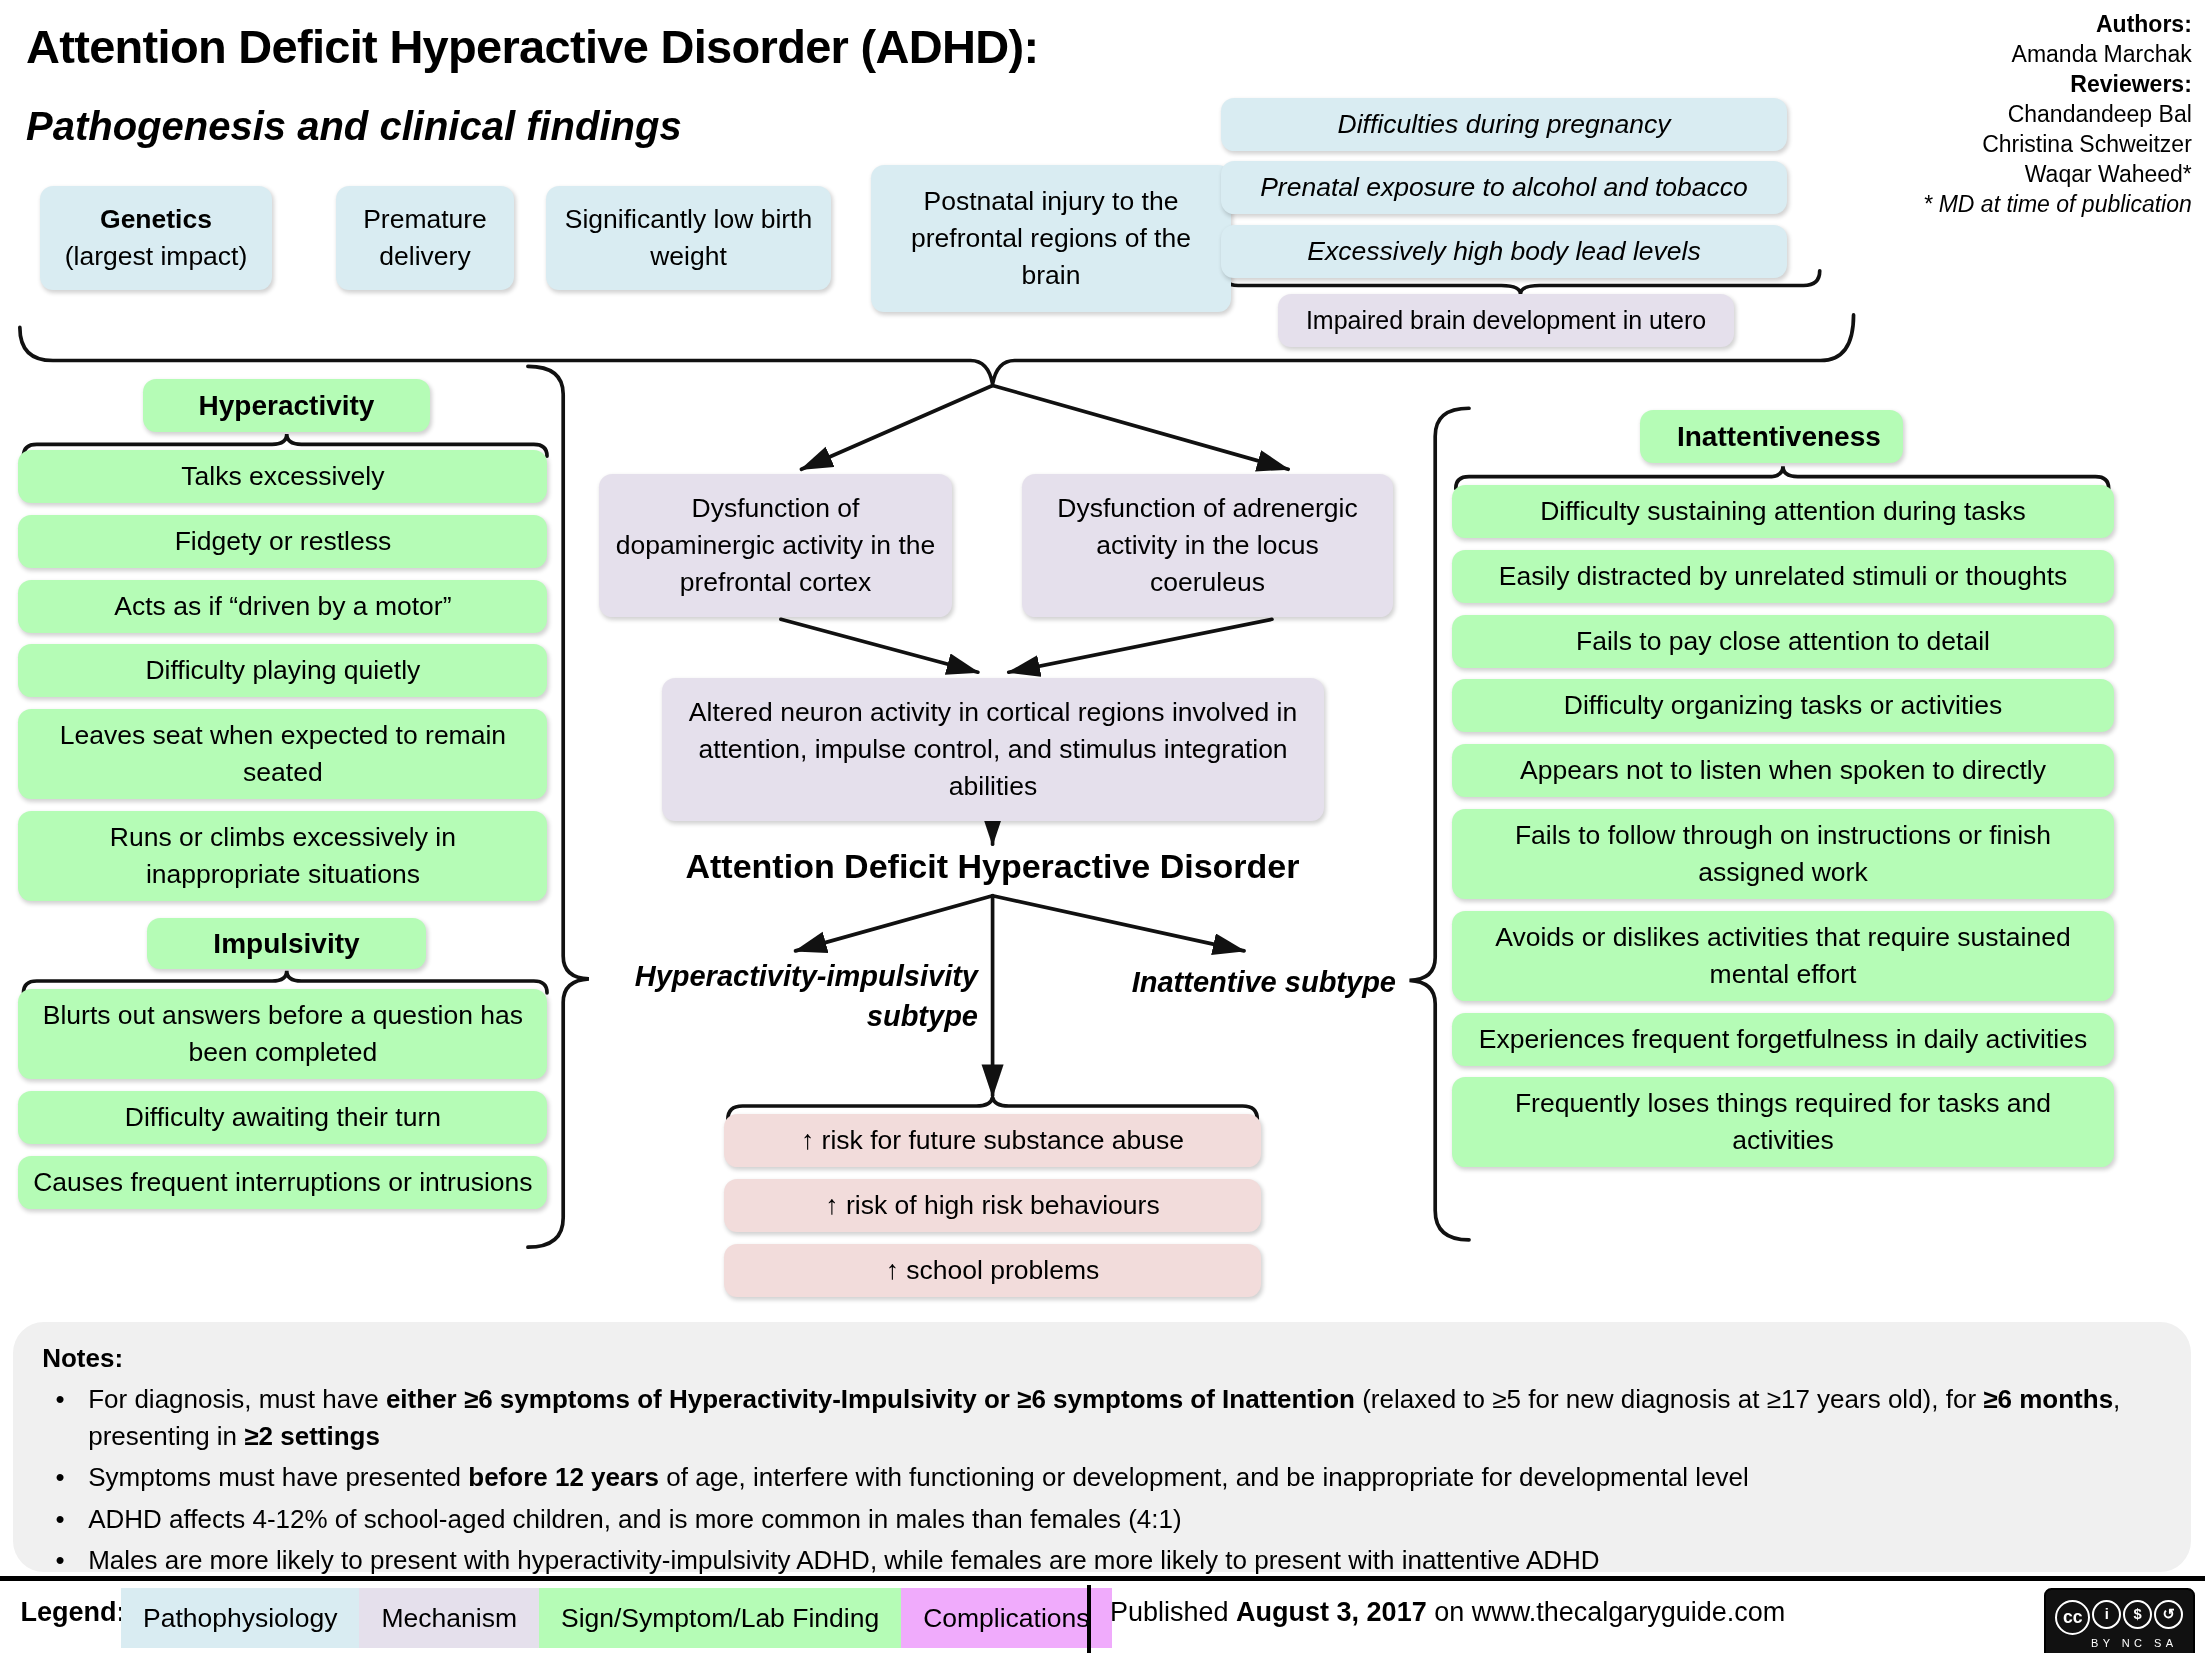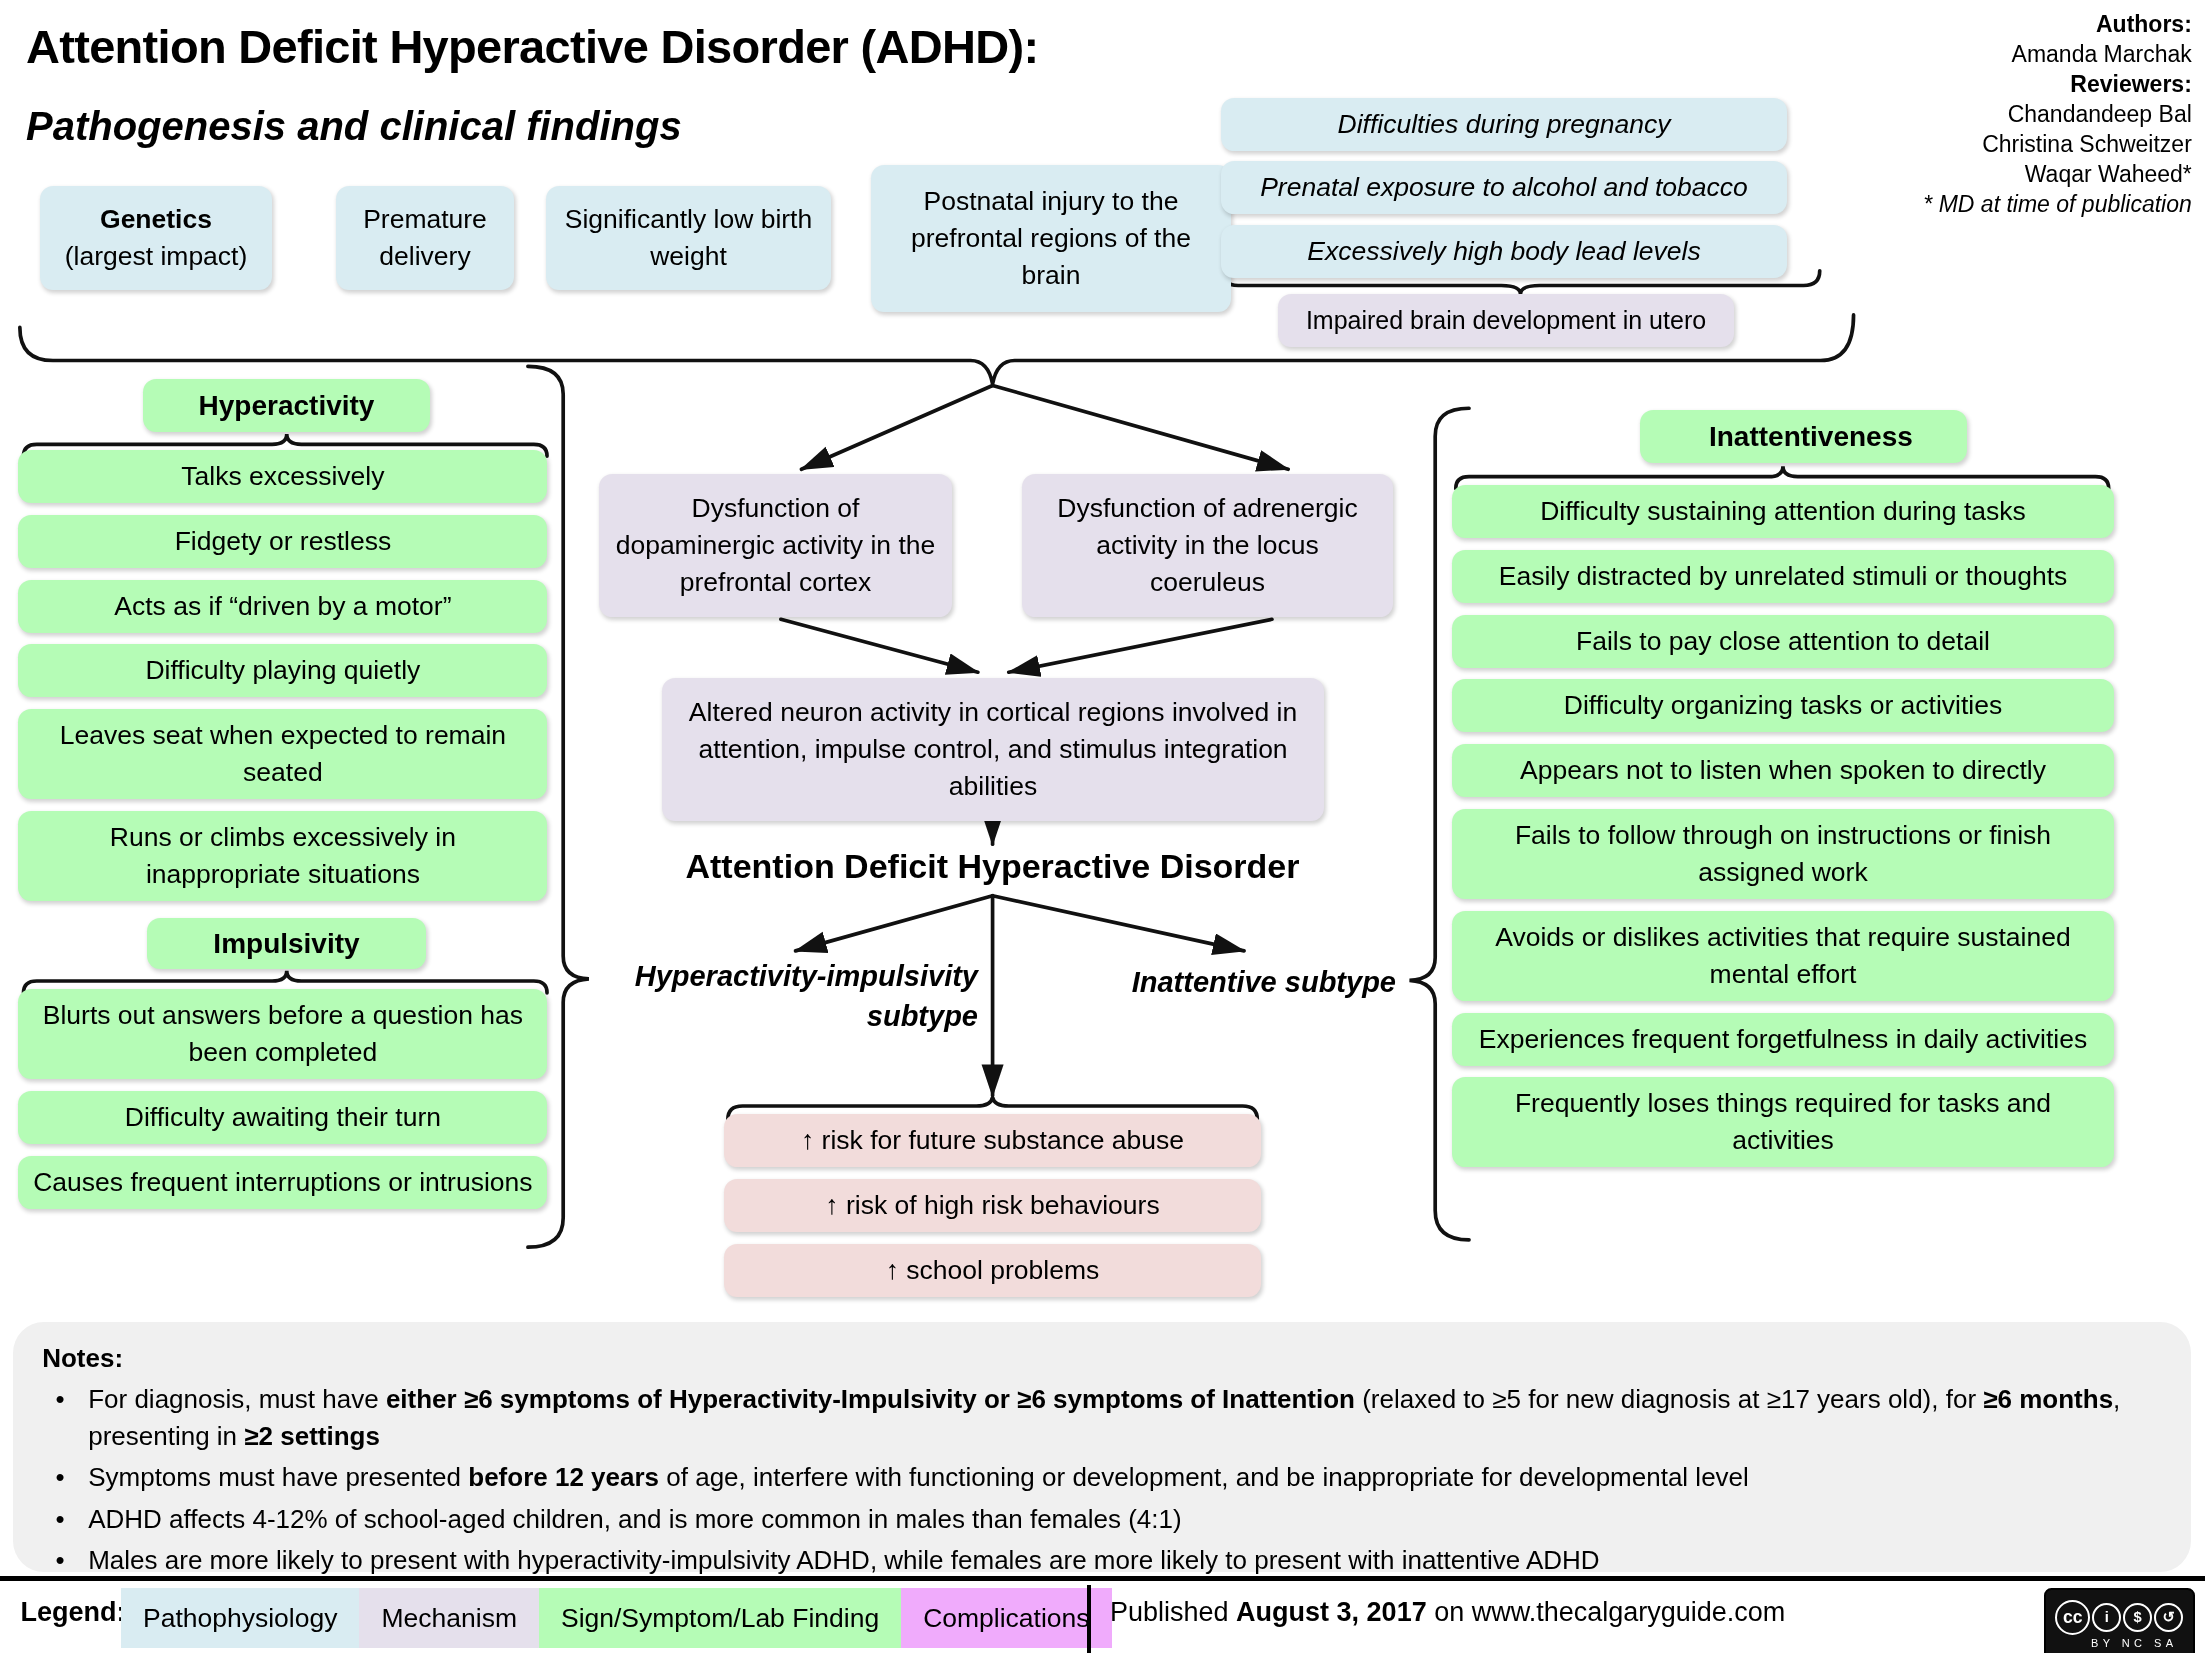--- a/index.html
+++ b/index.html
@@ -35,21 +35,21 @@
   #notes .note-row::before{content:"\2022";position:absolute;left:13.2px;}
   #legendbar{position:absolute;left:0;top:1576px;width:2205px;height:78px;border-top:5.1px solid #000;z-index:2;}
   #legend-label{position:absolute;left:20.6px;top:16px;font-size:27px;font-weight:bold;}
   #legend-items{position:absolute;left:121px;top:7.4px;display:flex;height:60px;}
   #legend-items > div{display:flex;align-items:center;justify-content:center;padding:0 22px;
        font-size:26.5px;height:60px;}
   #legend-divider{position:absolute;left:1087px;top:4.4px;width:3.7px;height:68px;background:#000;}
   #published{position:absolute;left:1110px;top:16px;font-size:27px;}
   #cc-badge{position:absolute;right:10.3px;top:7.4px;width:147px;height:68px;background:#111;border:2.2px solid #000;
        border-radius:7.4px;display:flex;flex-direction:column;align-items:center;justify-content:center;color:#fff;}
-  #cc-icons{display:flex;gap:2px;align-items:center;}
+  #cc-icons{display:flex;gap:2px;}
   #cc-icons > div{border:2.9px solid #fff;border-radius:50%;width:25px;height:25px;display:flex;align-items:center;
        justify-content:center;font-size:14.7px;font-weight:bold;line-height:1;}
   #cc-icons > div.big{width:31px;height:31px;font-size:17.6px;}
   #cc-caption{font-size:11px;letter-spacing:4.4px;margin-top:1.5px;padding-left:30px;}
 </style>
 </head>
 <body>
 
 <div id="stage">
 
@@ -127,21 +127,21 @@
       <div>Runs or climbs excessively in inappropriate situations</div>
     </div>
 
   <div class="box green hdr" style="left:147px;top:918px;width:279px;height:51px;">Impulsivity</div>
   <div class="col greencol" style="left:18.4px;top:989px;width:529px;">
       <div>Blurts out answers before a question has been completed</div>
       <div>Difficulty awaiting their turn</div>
       <div>Causes frequent interruptions or intrusions</div>
     </div>
 
-  <div class="box green hdr" style="left:1640px;top:410px;width:327px;height:53px;padding-left:28px;">Inattentiveness</div>
+  <div class="box green hdr" style="left:1640px;top:410px;width:263px;height:53px;padding-left:28px;">Inattentiveness</div>
   <div class="col greencol" style="left:1452px;top:485px;width:662px;">
       <div>Difficulty sustaining attention during tasks</div>
       <div>Easily distracted by unrelated stimuli or thoughts</div>
       <div>Fails to pay close attention to detail</div>
       <div>Difficulty organizing tasks or activities</div>
       <div>Appears not to listen when spoken to directly</div>
       <div>Fails to follow through on instructions or finish assigned work</div>
       <div>Avoids or dislikes activities that require sustained mental effort</div>
       <div>Experiences frequent forgetfulness in daily activities</div>
       <div>Frequently loses things required for tasks and activities</div>

